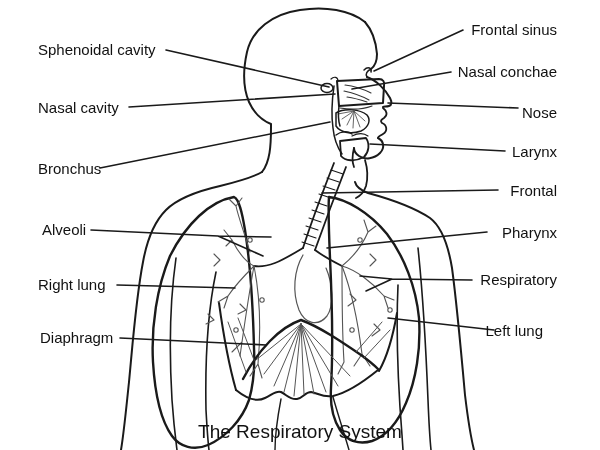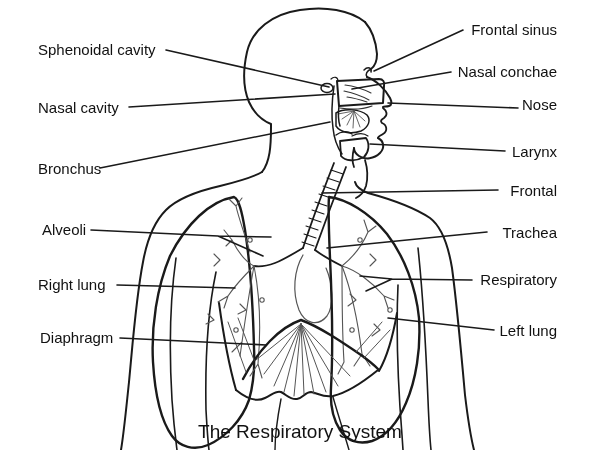--- a/index.html
+++ b/index.html
@@ -149,21 +149,21 @@
 
   <div class="label" style="left:38px;top:41px">Sphenoidal cavity</div>
   <div class="label" style="left:38px;top:99px">Nasal cavity</div>
   <div class="label" style="left:38px;top:160px">Bronchus</div>
   <div class="label" style="left:42px;top:221px">Alveoli</div>
   <div class="label" style="left:38px;top:276px">Right lung</div>
   <div class="label" style="left:40px;top:329px">Diaphragm</div>
 
   <div class="label right" style="right:43px;top:21px">Frontal sinus</div>
   <div class="label right" style="right:43px;top:63px">Nasal conchae</div>
-  <div class="label right" style="right:43px;top:96px">Nose</div>
+  <div class="label right" style="right:43px;top:104px">Nose</div>
   <div class="label right" style="right:43px;top:143px">Larynx</div>
   <div class="label right" style="right:43px;top:182px">Frontal</div>
-  <div class="label right" style="right:43px;top:224px">Trachea</div>
+  <div class="label right" style="right:43px;top:224px">Pharynx</div>
   <div class="label right" style="right:43px;top:271px">Respiratory</div>
-  <div class="label right" style="right:43px;top:322px">Left lung</div>
+  <div class="label right" style="right:57px;top:322px">Left lung</div>
 
   <div class="title">The Respiratory System</div>
 </div>
 
 </body></html>

